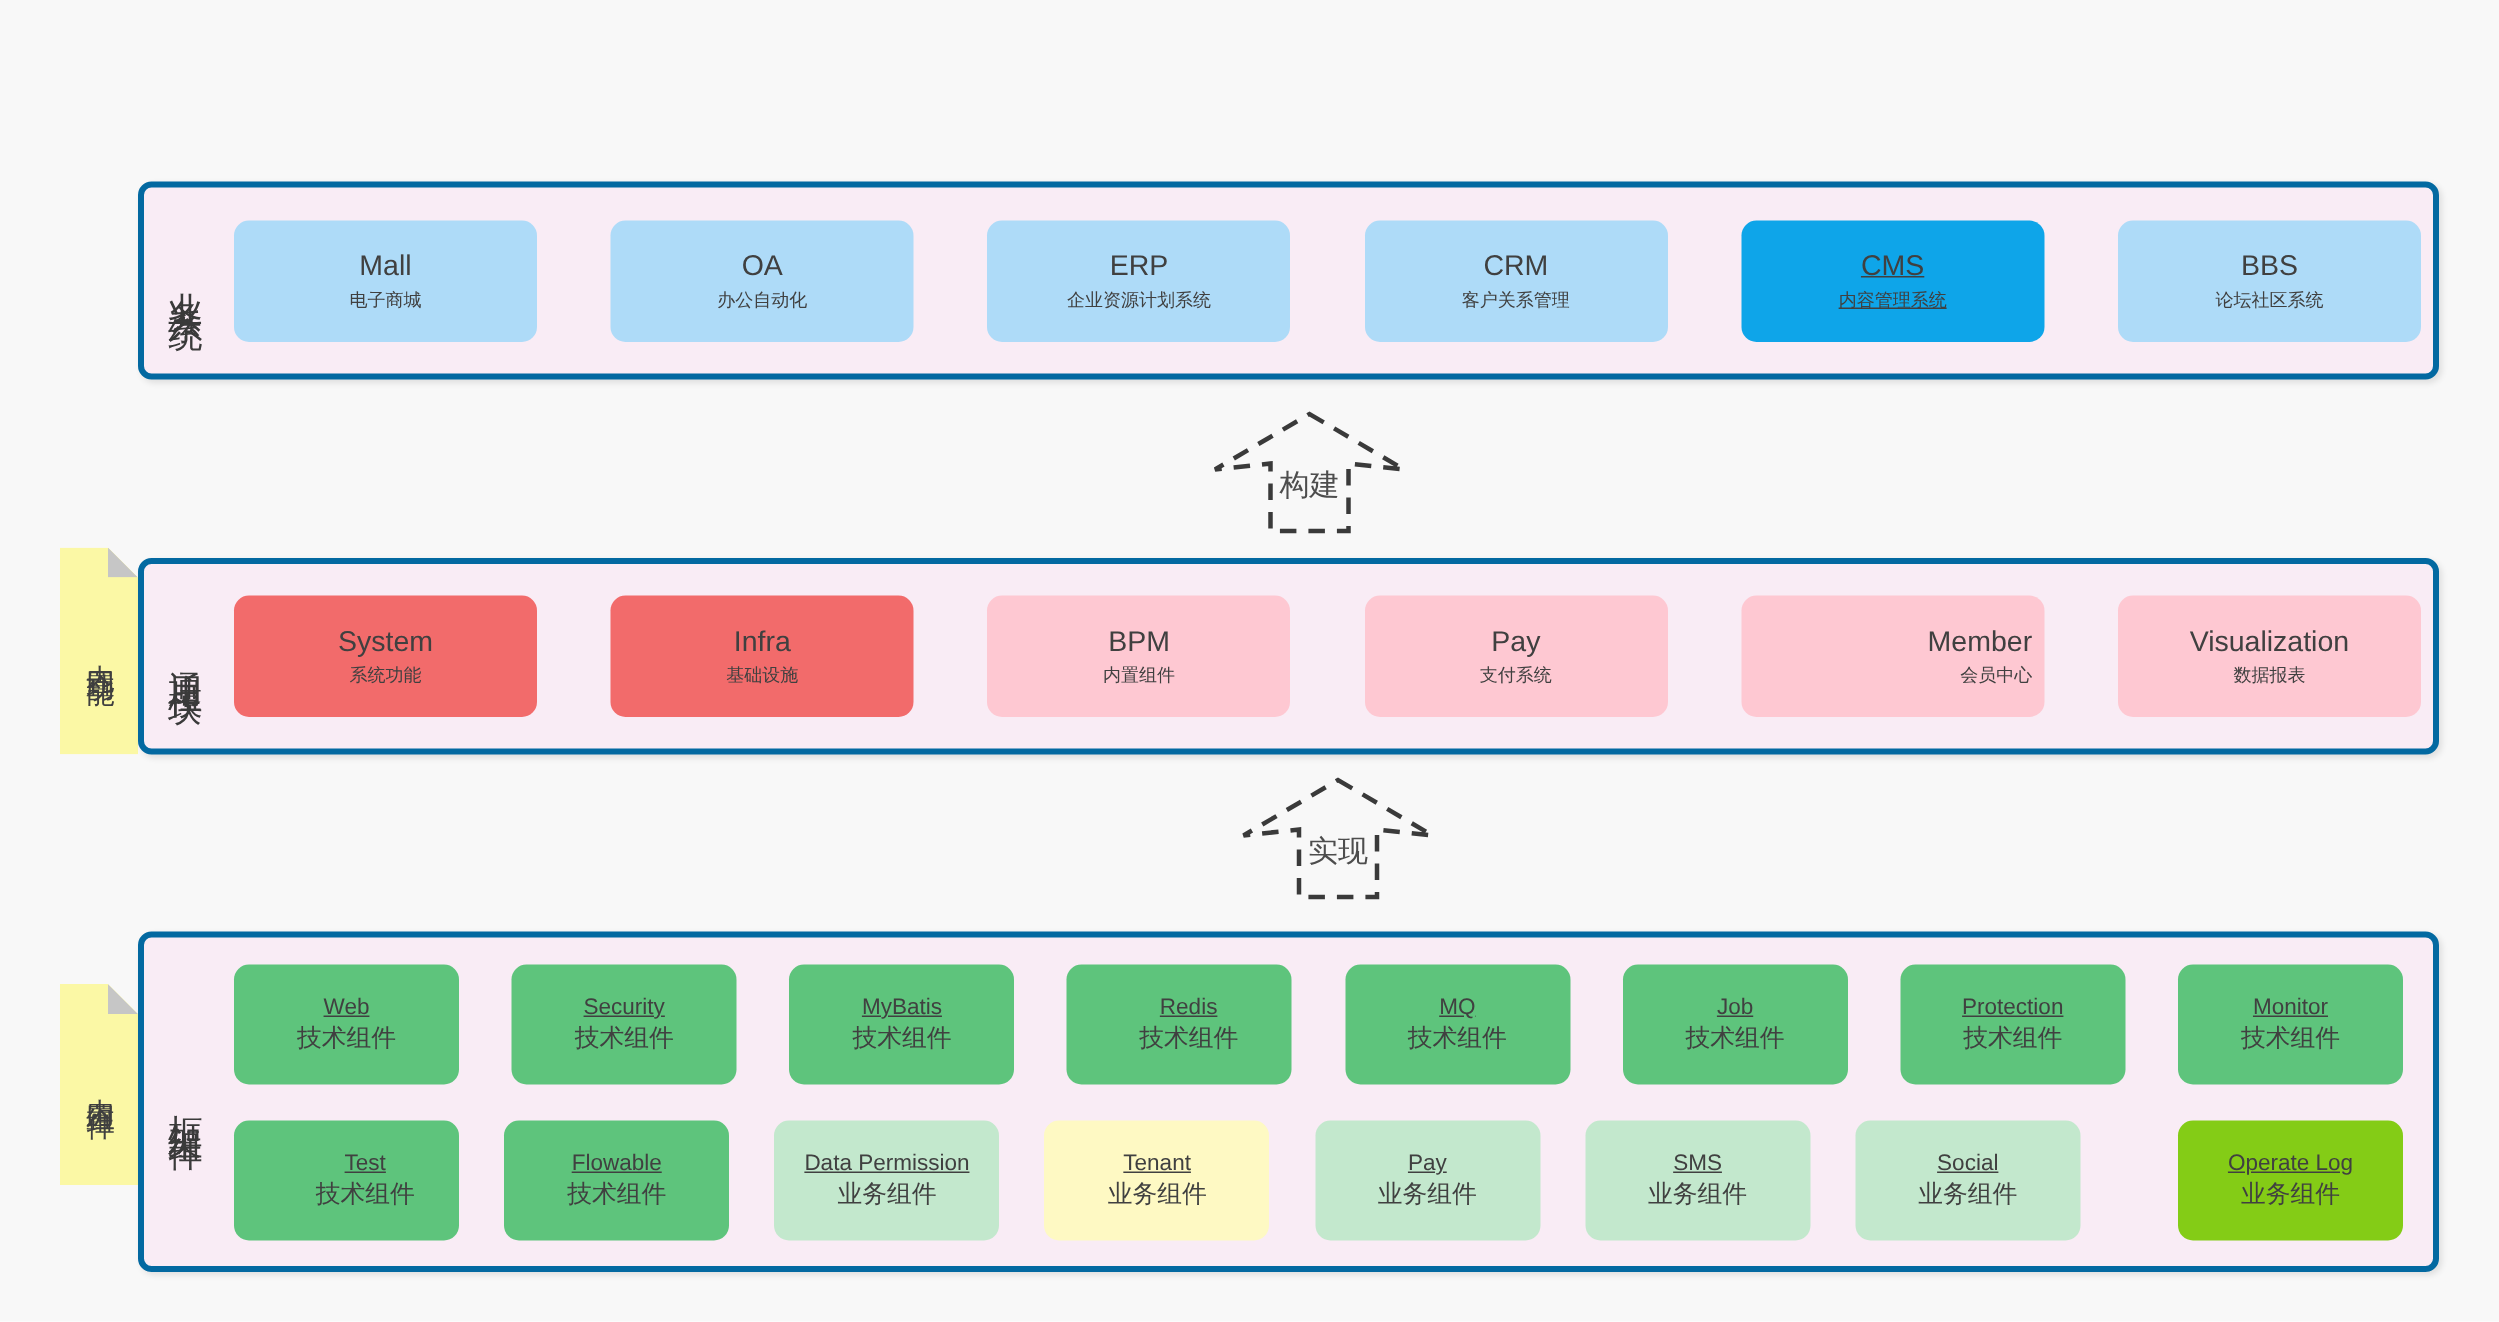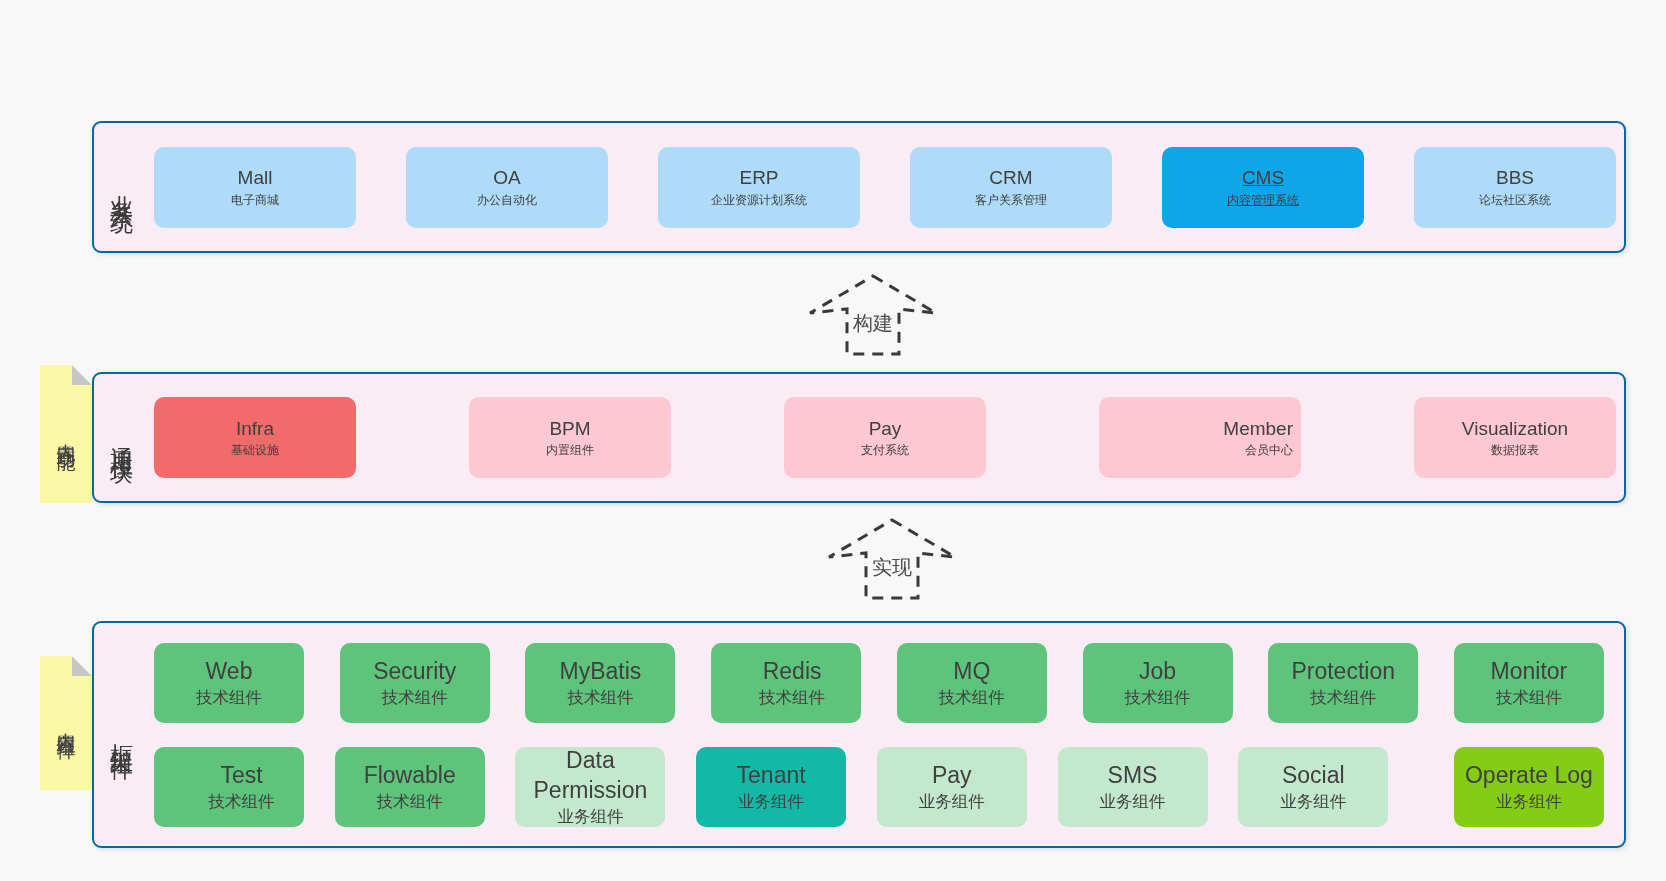--- a/index.html
+++ b/index.html
@@ -2,21 +2,21 @@
 <html><head>
 <meta charset="utf-8">
 <style>
   html,body{margin:0;padding:0;}
   body{font-family:"Liberation Sans",sans-serif;}
   .canvas{position:relative;width:1666px;height:881px;background:#f8f8f8;overflow:hidden;}
 
   
   .panel{
     position:absolute;left:92px;width:1534px;box-sizing:border-box;
-    background:#f9ecf5;border:2px solid #0369a1;border-radius:9px;
+    background:#f9ecf5;border:4px solid #0369a1;border-radius:9px;
     display:flex;align-items:stretch;z-index:2;
     box-shadow:2px 2px 4px rgba(0,0,0,0.10);
   }
   .p1{top:121px;height:132px;}
   .p2{top:372px;height:131px;}
   .p3{top:621px;height:227px;}
 
   .panel-label{
     writing-mode:vertical-rl;text-orientation:upright;
     font-size:23px;font-weight:400;color:#3a3a3a;letter-spacing:5px;
@@ -35,21 +35,21 @@
   
   .box{
     box-sizing:border-box;border-radius:10px;color:#404040;
     display:flex;flex-direction:column;align-items:center;justify-content:center;
     text-align:center;line-height:1.42;padding:4px 8px;
   }
   .p1 .box,.p2 .box{width:202px;height:81px;}
   .p3 .box{width:150px;height:80px;line-height:1.3;}
   .box-title{font-size:19px;}
   .box-subtitle{font-size:12px;}
-  .p3 .box-title{font-size:23px;}
+  .p3 .box-title{font-size:15px;text-decoration:underline;}
   .p3 .box-subtitle{font-size:16.5px;}
 
   
   .note{
     position:absolute;left:40px;width:52px;background:#fbf8a5;z-index:1;
     clip-path:polygon(0 0,calc(100% - 20px) 0,100% 20px,100% 100%,0 100%);
     display:flex;align-items:center;justify-content:center;
   }
   .note-modules{top:365px;height:138px;}
   .note-components{top:656px;height:134px;}
@@ -127,20 +127,24 @@
 
   <svg class="arrow a1" viewBox="0 0 132 84">
     <polygon class="arrow-shape" points="66,3 129,40 92,36 92,81 40,81 40,36 3,40"></polygon>
     <text class="arrow-label" x="66" y="57">构建</text>
   </svg>
 
   <section class="panel p2">
     <h2 class="panel-label">通用模块</h2>
     <div class="panel-content">
 
+        <div class="box" style="background: rgb(242, 107, 107);">
+          <span class="box-title">System</span>
+          <span class="box-subtitle">系统功能</span>
+        </div>
 
         <div class="box" style="background: rgb(242, 107, 107);">
           <span class="box-title">Infra</span>
           <span class="box-subtitle">基础设施</span>
         </div>
 
         <div class="box" style="background: rgb(254, 200, 210);">
           <span class="box-title">BPM</span>
           <span class="box-subtitle">内置组件</span>
         </div>
@@ -222,21 +226,21 @@
           <div class="box" style="background: rgb(94, 196, 124);">
             <span class="box-title">Flowable</span>
             <span class="box-subtitle">技术组件</span>
           </div>
 
           <div class="box" style="background: rgb(195, 232, 205);">
             <span class="box-title">Data Permission</span>
             <span class="box-subtitle">业务组件</span>
           </div>
 
-          <div class="box" style="background: #14b8a6;">
+          <div class="box" style="background: #fef9c3;">
             <span class="box-title">Tenant</span>
             <span class="box-subtitle">业务组件</span>
           </div>
 
           <div class="box" style="background: rgb(195, 232, 205);">
             <span class="box-title">Pay</span>
             <span class="box-subtitle">业务组件</span>
           </div>
 
           <div class="box" style="background: rgb(195, 232, 205);">

